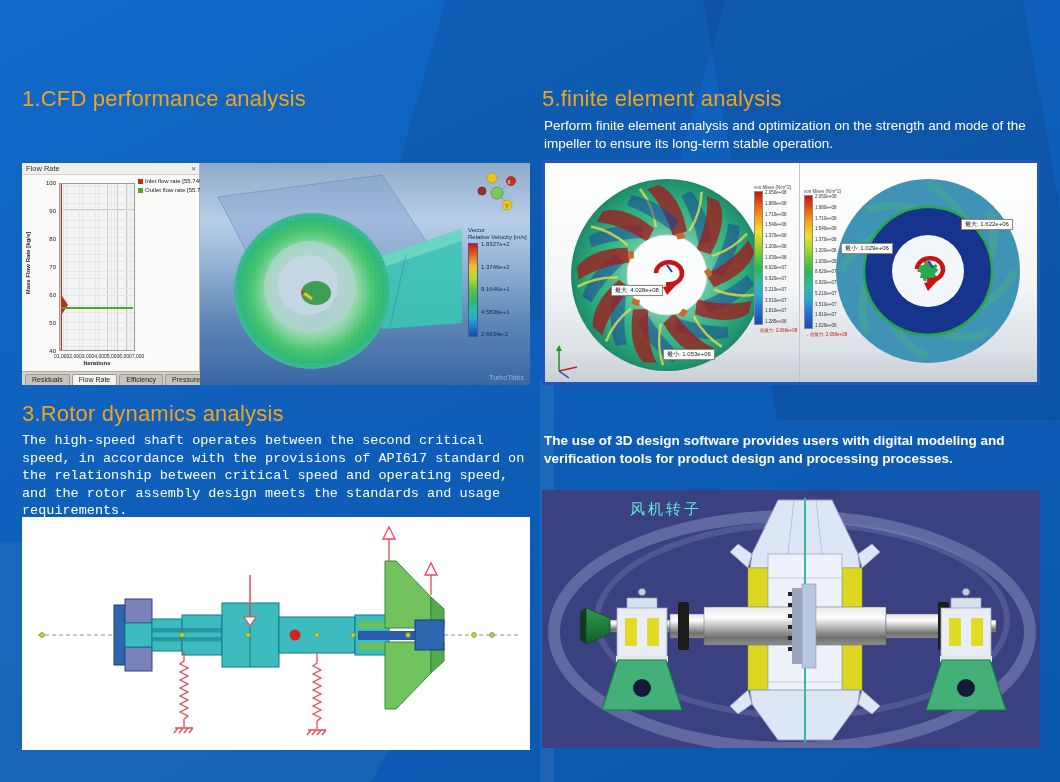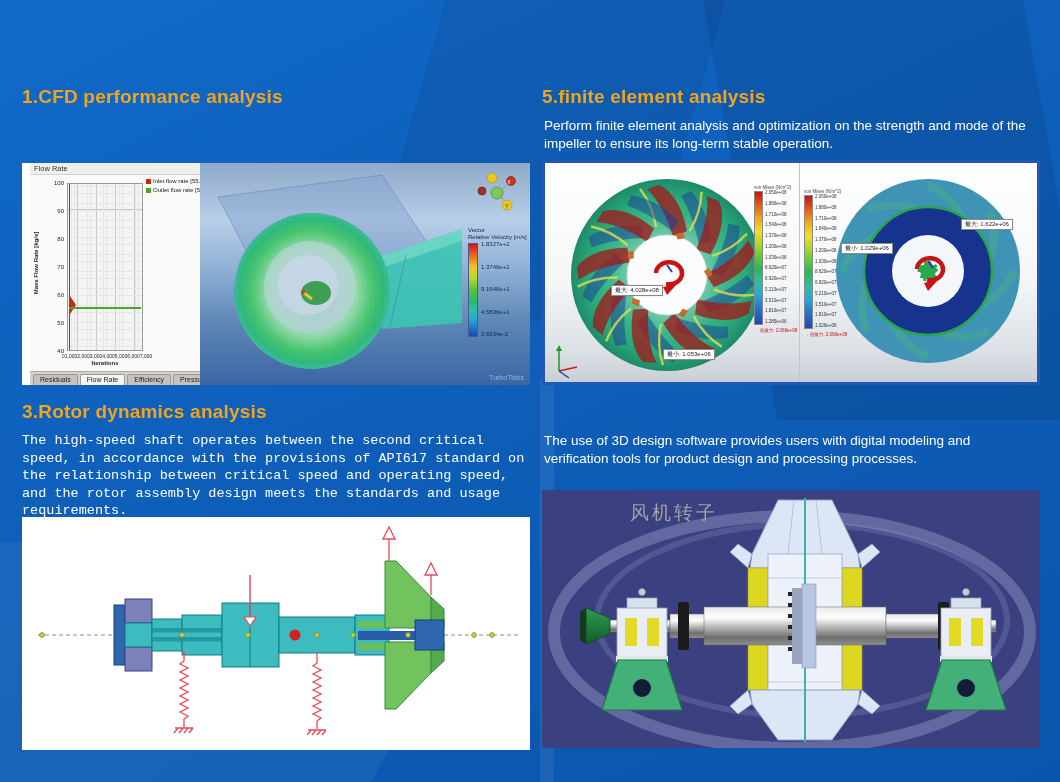--- a/index.html
+++ b/index.html
@@ -3,26 +3,26 @@
 <meta charset="utf-8">
 <style>
   html,body{margin:0;padding:0;}
   body{font-family:"Liberation Sans","DejaVu Sans",sans-serif;}
   .page{position:relative;width:1060px;height:782px;overflow:hidden;
         background:linear-gradient(155deg,#1169c8 0%,#0e5fba 45%,#0a55ac 100%);}
   .abs{position:absolute;}
   .bg-streak{position:absolute;pointer-events:none;}
   .page-title{top:30px;left:0;width:100%;text-align:center;color:#ffffff;
               font-size:27px;letter-spacing:1px;font-weight:400;}
-  .heading{color:#f0a41e;font-size:19px;font-weight:bold;letter-spacing:0.2px;}
+  .heading{color:#f0a41e;font-size:22px;font-weight:normal;letter-spacing:0.2px;}
   .para{color:#ffffff;font-size:13.5px;line-height:17.5px;}
 
   
   .cfd-panel{left:22px;top:163px;width:508px;height:222px;background:#ffffff;}
-  .chart-area{left:8px;top:0;width:178px;height:222px;background:#fafaf8;border-right:1px solid #b8b8b8;box-sizing:border-box;}
+  .chart-area{left:0;top:0;width:178px;height:222px;background:#fafaf8;border-right:1px solid #b8b8b8;box-sizing:border-box;}
   .chart-titlebar{left:0;top:0;right:0;height:12px;background:#f1efec;border-bottom:1px solid #d5d2cc;
                   font-size:7.5px;color:#333;padding:1px 4px;box-sizing:border-box;}
   .chart-close{right:3px;top:0px;font-size:8px;color:#555;cursor:default;line-height:12px;}
   .plot{left:37px;top:20px;width:76px;height:168px;background:#f4f4f4;border:1px solid #9a9a9a;box-sizing:border-box;
         background-image:
           repeating-linear-gradient(90deg,#e6e6e6 0 0.5px,transparent 0.5px 3.2px),
           repeating-linear-gradient(0deg,#e6e6e6 0 0.5px,transparent 0.5px 3.4px),
           repeating-linear-gradient(90deg,#c9c9c9 0 0.5px,transparent 0.5px 9.5px),
           repeating-linear-gradient(0deg,#c9c9c9 0 0.5px,transparent 0.5px 28px);}
   .outlet-line{left:1px;right:1px;top:123px;height:1.6px;background:#4aa829;}
@@ -64,42 +64,42 @@
   .mini-cb-vals{display:flex;flex-direction:column;justify-content:space-between;height:134px;margin:-1px 0 0 2px;font-size:4.5px;white-space:nowrap;}
   .mini-cb-yield{margin-top:3px;font-size:4.5px;color:#c81414;white-space:nowrap;}
   .fea-callout{position:absolute;background:#ffffff;border:1px solid #8a8a8a;font-size:6px;line-height:9px;
                padding:0 3px;color:#222;white-space:nowrap;box-shadow:0 0 1px rgba(0,0,0,0.2);}
 
   
   .rotor-panel{left:22px;top:517px;width:508px;height:233px;background:#ffffff;}
 
   
   .soft-panel{left:542px;top:490px;width:498px;height:258px;background:#3a4080;overflow:hidden;}
-  .soft-caption{left:88px;top:10px;font-size:19px;letter-spacing:3px;color:#a3a3a3;}
+  .soft-caption{left:88px;top:10px;font-size:15px;letter-spacing:3px;color:#5eead4;}
 </style>
 </head>
 <body>
 
 <div class="page">
 
   <div class="bg-streak" style="left:400px;top:0;width:280px;height:320px;background:rgba(8,30,70,0.10);transform:skewX(-16deg);"></div>
   <div class="bg-streak" style="right:0;top:0;width:320px;height:420px;background:rgba(6,22,55,0.12);transform:skewX(10deg);"></div>
   <div class="bg-streak" style="left:-80px;bottom:0;width:520px;height:240px;background:rgba(255,255,255,0.05);transform:skewX(-30deg);"></div>
   <div class="bg-streak" style="left:540px;top:380px;width:14px;height:402px;background:rgba(255,255,255,0.07);"></div>
 
 
   <div class="abs heading" style="left:22px;top:86px;">1.CFD performance analysis</div>
 
   <div class="abs heading" style="left:542px;top:86px;">5.finite element analysis</div>
   <div class="abs para" style="left:544px;top:117px;width:492px;">Perform finite element analysis and optimization on the strength and mode of the impeller to ensure its long-term stable operation.</div>
 
   <div class="abs heading" style="left:22px;top:401px;">3.Rotor dynamics analysis</div>
   <div class="abs para" style="left:22px;top:432px;width:508px;font-family:Liberation Mono, monospace;">The high-speed shaft operates between the second critical speed, in accordance with the provisions of API617 standard on the relationship between critical speed and operating speed, and the rotor assembly design meets the standards and usage requirements.</div>
 
-  <div class="abs para" style="left:544px;top:432px;width:492px;">The use of 3D design software provides users with digital modeling and verification tools for product design and processing processes.</div>
+  <div class="abs para" style="left:544px;top:432px;width:492px;font-weight:bold;">The use of 3D design software provides users with digital modeling and verification tools for product design and processing processes.</div>
 
   <div class="abs cfd-panel">
 
     <div class="abs chart-area">
       <div class="abs chart-titlebar">Flow Rate</div>
       <div class="abs chart-close">×</div>
 
       <div class="abs ylabel">Mass Flow Rate [kg/s]</div>
       <div class="abs yticks">
 

